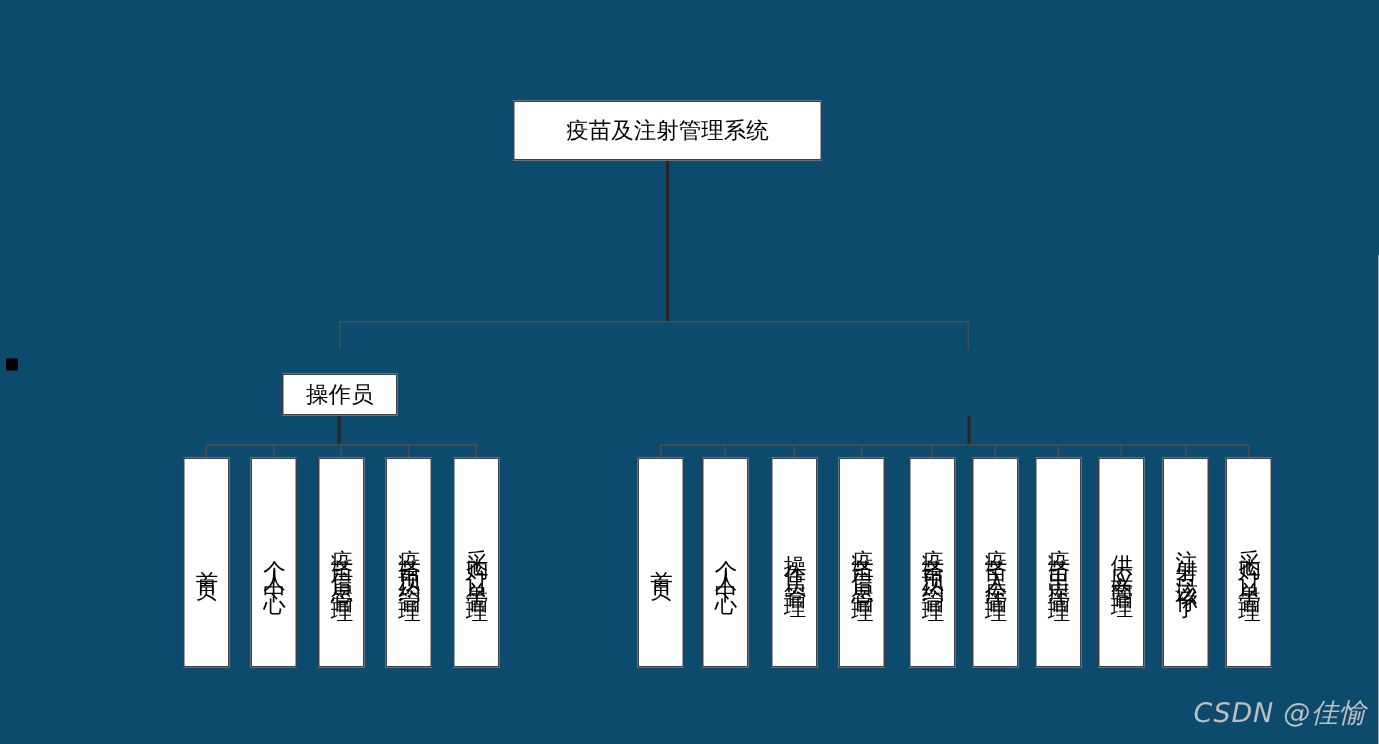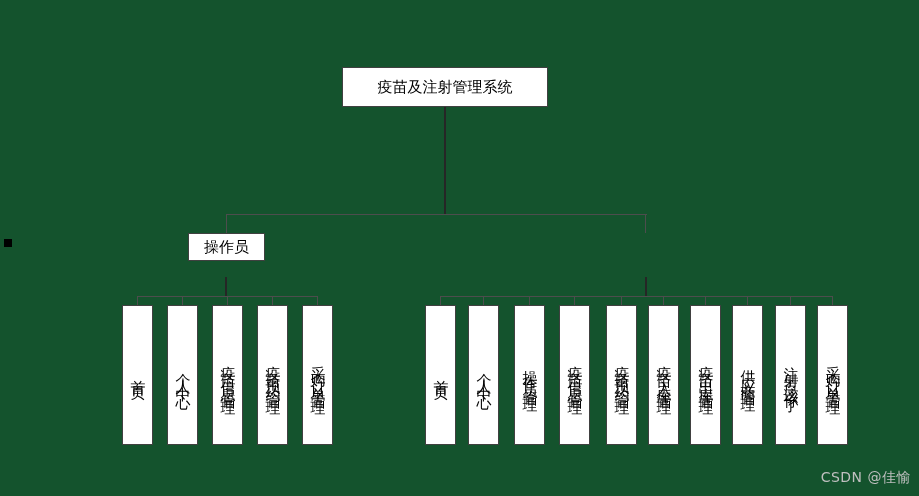--- a/index.html
+++ b/index.html
@@ -5,21 +5,21 @@
   html, body {
     margin: 0;
     padding: 0;
     background: #ffffff;
     font-family: "DejaVu Sans", sans-serif;
   }
   .stage {
     position: relative;
     width: 919px;
     height: 496px;
-    background: #14532d;
+    background: #0c4a6e;
     overflow: hidden;
     color: #000000;
   }
   .node {
     position: absolute;
     box-sizing: border-box;
     border: 1px solid #404040;
     background: #ffffff;
     display: flex;
     align-items: center;
@@ -50,23 +50,24 @@
     left: 4px;
     top: 239px;
     width: 8px;
     height: 8px;
     background: #000000;
   }
   .watermark {
     position: absolute;
     right: 8px;
     bottom: 9px;
-    font-size: 14px;
+    font-size: 18px;
     color: #bfbfbf;
     letter-spacing: 0.5px;
+    font-style: italic;
   }
 </style>
 </head>
 <body>
 
 <div class="stage">
 
   <div class="square-marker"></div>
 
   <div class="vline thick" style="left:444px; top:107px; height:107px;"></div>
@@ -92,21 +93,21 @@
   <div class="vline" style="left:663px; top:296px; height:9px;"></div>
   <div class="vline" style="left:705px; top:296px; height:9px;"></div>
   <div class="vline" style="left:747px; top:296px; height:9px;"></div>
   <div class="vline" style="left:790px; top:296px; height:9px;"></div>
   <div class="vline" style="left:832px; top:296px; height:9px;"></div>
 
   <div class="node" style="left:342px; top:67px; width:206px; height:40px;">
     <span>疫苗及注射管理系统</span>
   </div>
 
-  <div class="node" style="left:188px; top:233px; width:77px; height:28px;">
+  <div class="node" style="left:188px; top:249px; width:77px; height:28px;">
     <span>操作员</span>
   </div>
 
   <div class="node leaf" style="left:122px; top:305px; width:31px; height:140px;">
     <span class="vtext">首页</span>
   </div>
   <div class="node leaf" style="left:167px; top:305px; width:31px; height:140px;">
     <span class="vtext">个人中心</span>
   </div>
   <div class="node leaf" style="left:212px; top:305px; width:31px; height:140px;">

